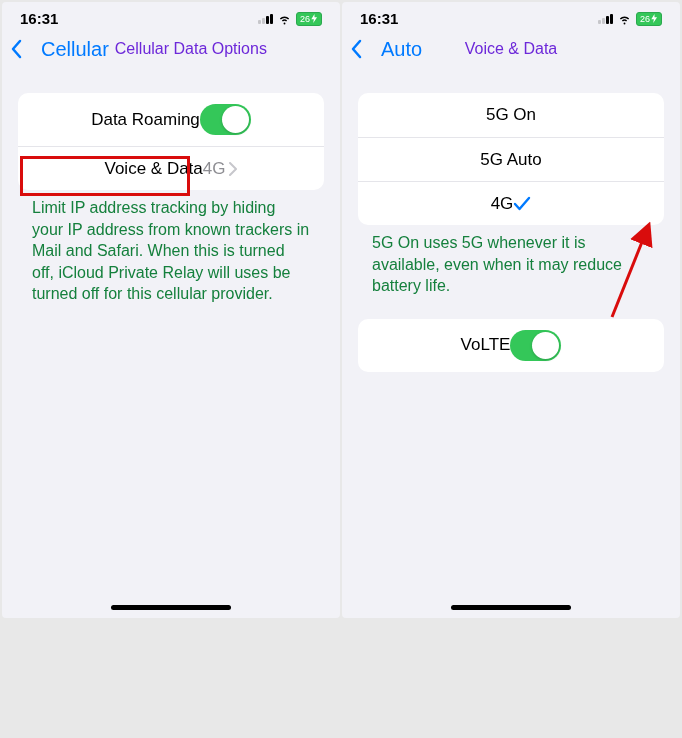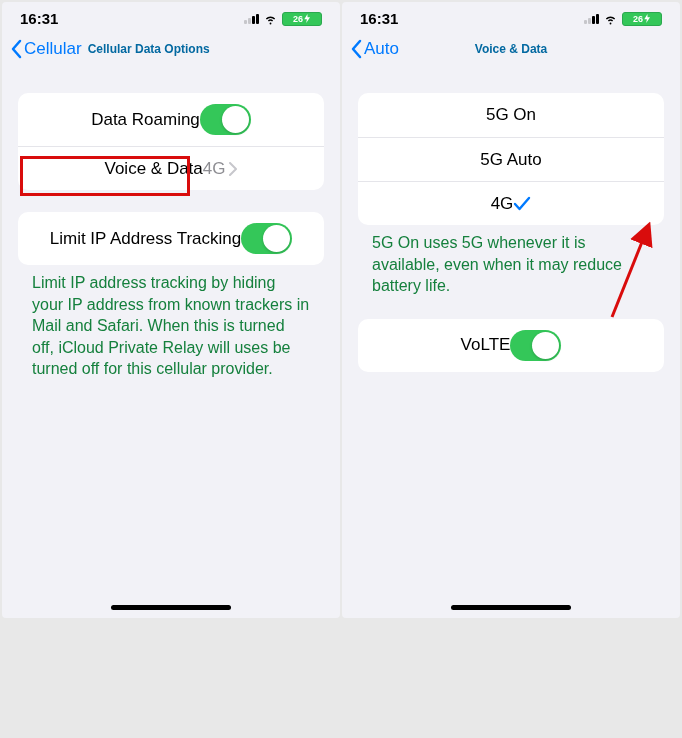--- a/index.html
+++ b/index.html
@@ -33,45 +33,45 @@
   }
   .status-right { display: flex; align-items: center; gap: 4px; }
   .signal { display: inline-flex; align-items: flex-end; gap: 1px; }
   .signal span { width: 3px; background: #000; border-radius: 1px; }
   .signal span.dim { background: #c7c7cb; }
   .wifi-icon { width: 15px; height: 15px; }
   .battery-badge {
     background: #34c759;
     color: #fff;
     font-size: 9px;
-    font-weight: 700;
-    padding: 1px 10px;
+    font-weight: 400;
+    padding: 1px 3px;
     border-radius: 3px;
     display: inline-flex;
     align-items: center;
     border:1px solid #2aa84e;
   }
   .navbar {
     display: flex;
     align-items: center;
     padding: 6px 8px 10px;
     position: relative;
     min-height: 40px;
   }
   .back-btn {
     display: flex;
     align-items: center;
     color: #007aff;
-    font-size: 17px;
-    gap: 2px;
+    font-size: 20px;
+    gap: 19px;
   }
   .nav-title {
-    font-size: 12px;
-    font-weight: 700;
-    color: #0369a1;
+    font-size: 16px;
+    font-weight: 400;
+    color: #6d28d9;
   }
   .nav-title.center {
     position: absolute;
     left: 50%;
     transform: translateX(-50%);
   }
   .nav-title.left {
     margin-left: 6px;
   }
   .content { padding: 0 16px; flex: 1; overflow: hidden; }
@@ -174,26 +174,20 @@
         <span>Voice &amp; Data</span>
         <span class="value">
           <span>4G</span>
           <svg width="8" height="14" class="chevron" viewBox="0 0 8 14">
               <path d="M1 1l6 6-6 6" stroke="#c7c7cc" stroke-width="2" fill="none" stroke-linecap="round" stroke-linejoin="round"></path>
             </svg>
         </span>
       </div>
     </div>
 
-    <div class="group">
-      <div class="row">
-        <span>Limit IP Address Tracking</span>
-        <div class="toggle"></div>
-      </div>
-    </div>
     <div class="footer-text">Limit IP address tracking by hiding your IP address from known trackers in Mail and Safari. When this is turned off, iCloud Private Relay will uses be turned off for this cellular provider.</div>
   </div>
 
   <div class="highlight-box" style="left:18px; top:154px; width:170px; height:40px;"></div>
   <div class="home-indicator"></div>
 </div>
 
 <div class="phone">
   <div class="statusbar">
     <span>16:31</span>

